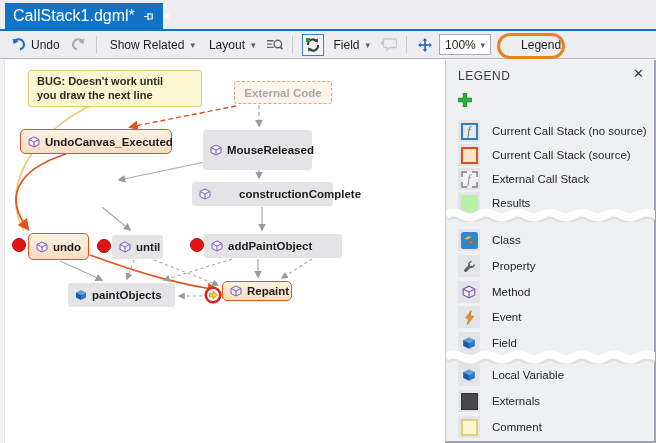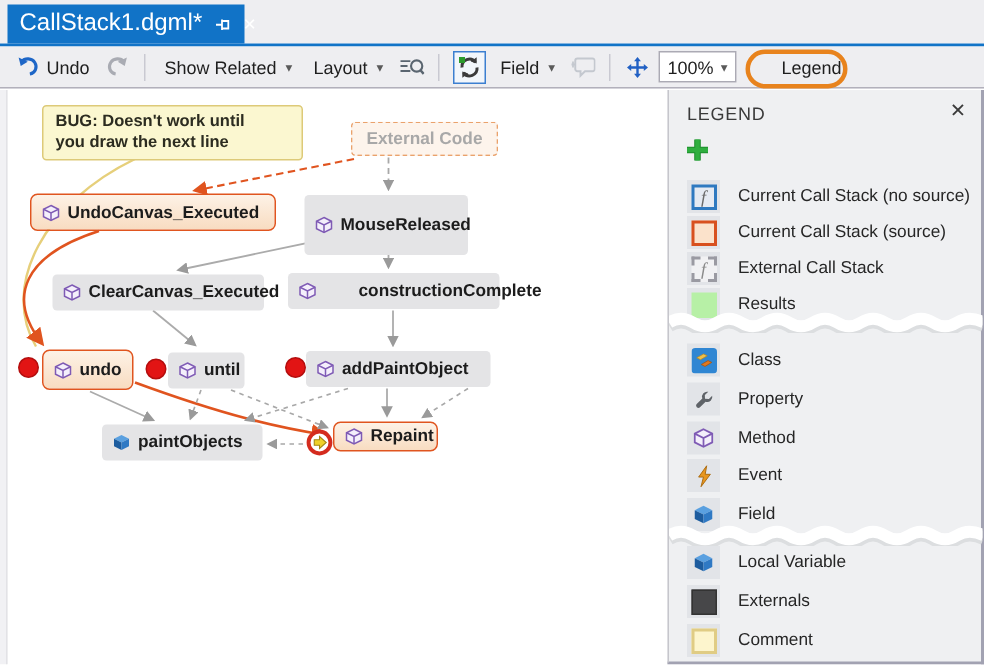--- a/index.html
+++ b/index.html
@@ -185,49 +185,40 @@
 
   <div id="bug-comment">
     <div>BUG: Doesn't work until</div>
     <div>you draw the next line</div>
   </div>
 
   <div class="node ext" style="left:214px;top:81px;width:98px;height:23px;">
     <span>External Code</span>
   </div>
 
-  <div class="node hl" style="left:20px;top:129px;width:164px;height:25px;">
+  <div class="node hl" style="left:20px;top:129px;width:152px;height:25px;">
     <span class="nic">
         <svg width="12" height="12" viewBox="0 0 12 12">
           <path d="M6 1 L11 3.5 L11 8.5 L6 11 L1 8.5 L1 3.5 Z" fill="#f4effb" stroke="#7f5bb5" stroke-width="1"></path>
           <path d="M1 3.5 L6 6 L11 3.5 M6 6 L6 11" stroke="#7f5bb5" stroke-width="1" fill="none"></path>
         </svg>
       </span>
     <span>UndoCanvas_Executed</span>
   </div>
 
   <div class="node" style="left:203px;top:130px;width:109px;height:40px;">
     <span class="nic">
         <svg width="12" height="12" viewBox="0 0 12 12">
           <path d="M6 1 L11 3.5 L11 8.5 L6 11 L1 8.5 L1 3.5 Z" fill="#f4effb" stroke="#7f5bb5" stroke-width="1"></path>
           <path d="M1 3.5 L6 6 L11 3.5 M6 6 L6 11" stroke="#7f5bb5" stroke-width="1" fill="none"></path>
         </svg>
       </span>
     <span>MouseReleased</span>
   </div>
 
-  <div class="node" style="left:35px;top:183px;width:141px;height:24px;">
-    <span class="nic">
-        <svg width="12" height="12" viewBox="0 0 12 12">
-          <path d="M6 1 L11 3.5 L11 8.5 L6 11 L1 8.5 L1 3.5 Z" fill="#f4effb" stroke="#7f5bb5" stroke-width="1"></path>
-          <path d="M1 3.5 L6 6 L11 3.5 M6 6 L6 11" stroke="#7f5bb5" stroke-width="1" fill="none"></path>
-        </svg>
-      </span>
-    <span>ClearCanvas_Executed</span>
-  </div>
 
   <div class="node" style="left:192px;top:182px;width:141px;height:24px;gap:28px;">
     <span class="nic">
         <svg width="12" height="12" viewBox="0 0 12 12">
           <path d="M6 1 L11 3.5 L11 8.5 L6 11 L1 8.5 L1 3.5 Z" fill="#f4effb" stroke="#7f5bb5" stroke-width="1"></path>
           <path d="M1 3.5 L6 6 L11 3.5 M6 6 L6 11" stroke="#7f5bb5" stroke-width="1" fill="none"></path>
         </svg>
       </span>
     <span>constructionComplete</span>
   </div>
@@ -248,21 +239,21 @@
     <span class="nic">
         <svg width="12" height="12" viewBox="0 0 12 12">
           <path d="M6 1 L11 3.5 L11 8.5 L6 11 L1 8.5 L1 3.5 Z" fill="#f4effb" stroke="#7f5bb5" stroke-width="1"></path>
           <path d="M1 3.5 L6 6 L11 3.5 M6 6 L6 11" stroke="#7f5bb5" stroke-width="1" fill="none"></path>
         </svg>
       </span>
     <span>until</span>
   </div>
 
   <div class="bp-dot" style="left:190px;top:238px;"></div>
-  <div class="node" style="left:204px;top:234px;width:123px;height:24px;">
+  <div class="node" style="left:204px;top:234px;width:138px;height:24px;">
     <span class="nic">
         <svg width="12" height="12" viewBox="0 0 12 12">
           <path d="M6 1 L11 3.5 L11 8.5 L6 11 L1 8.5 L1 3.5 Z" fill="#f4effb" stroke="#7f5bb5" stroke-width="1"></path>
           <path d="M1 3.5 L6 6 L11 3.5 M6 6 L6 11" stroke="#7f5bb5" stroke-width="1" fill="none"></path>
         </svg>
       </span>
     <span>addPaintObject</span>
   </div>
 
   <div class="node" style="left:68px;top:283px;width:107px;height:24px;">

